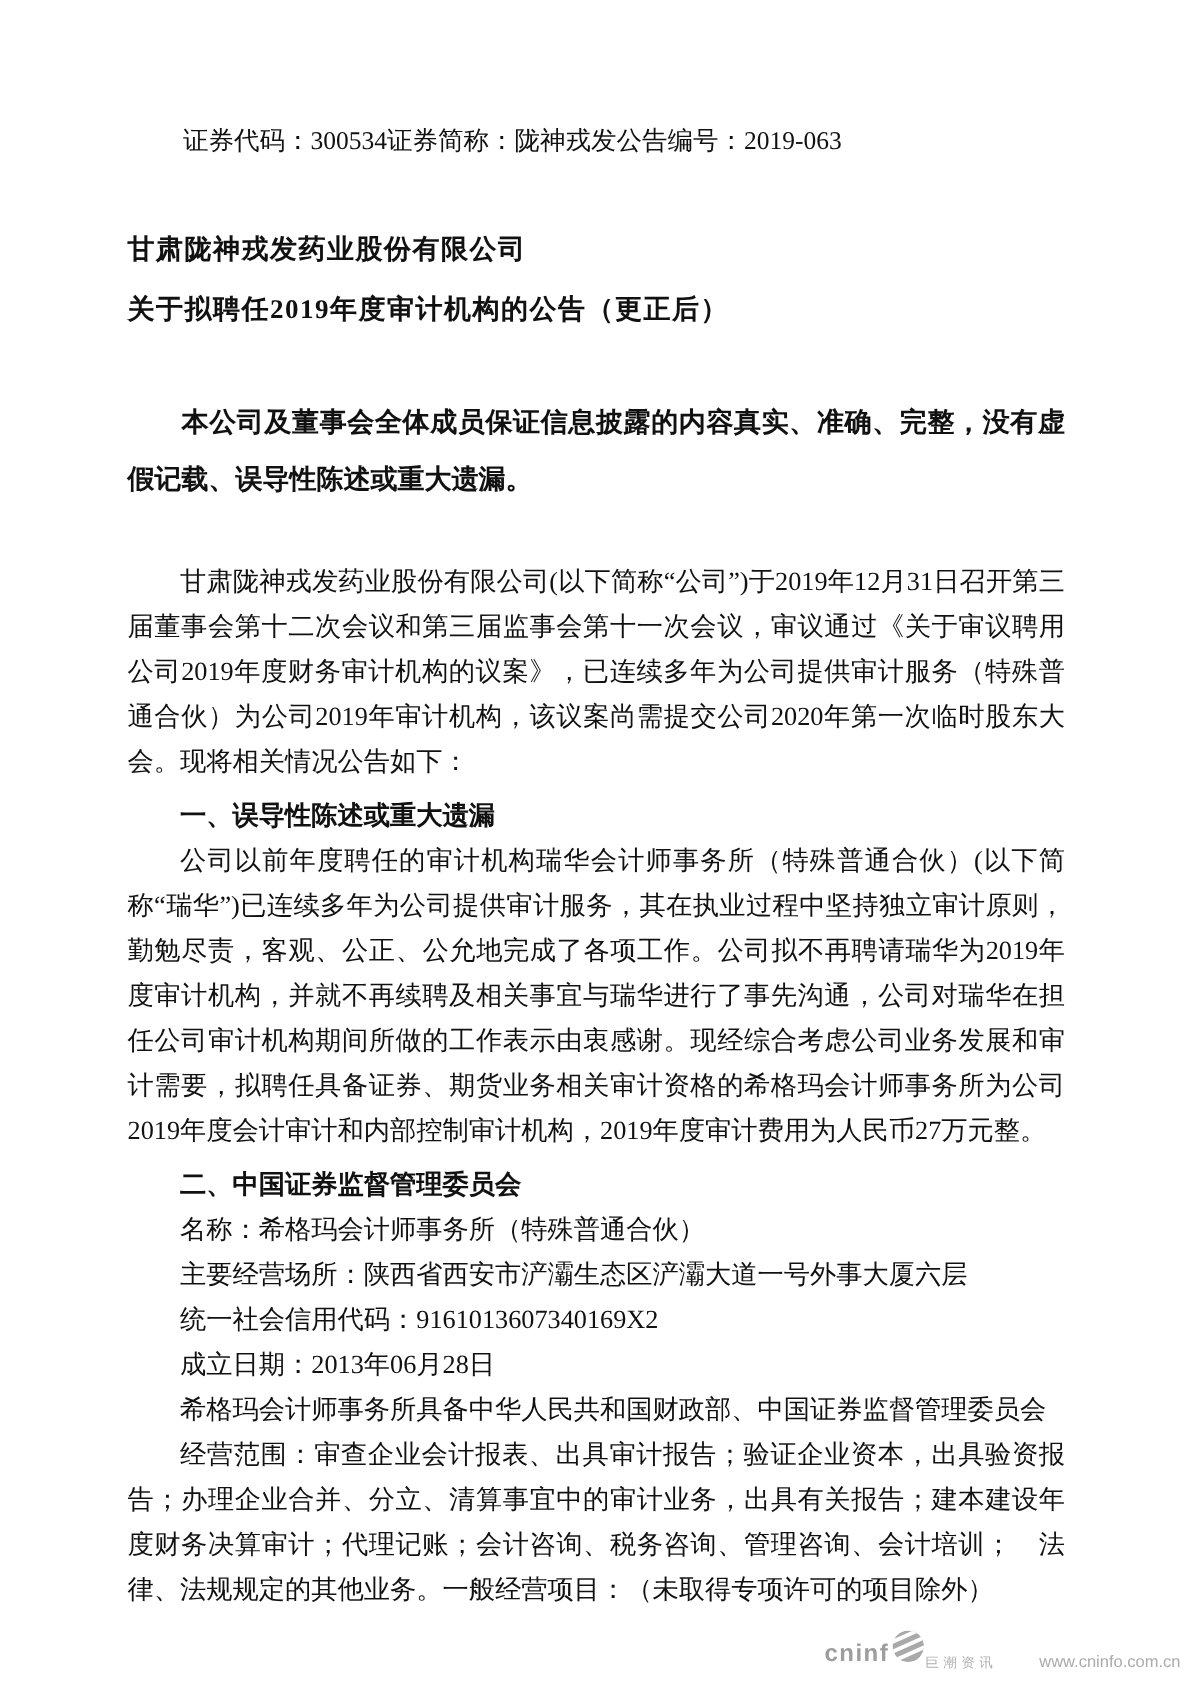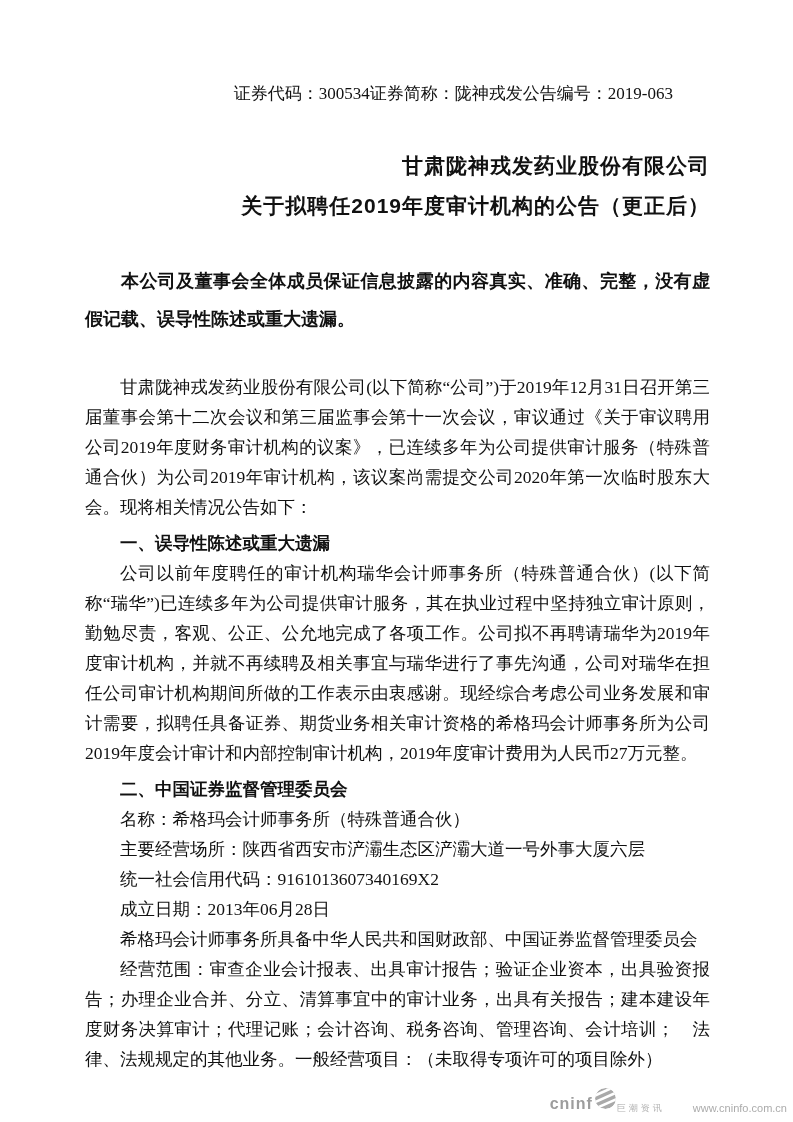--- a/index.html
+++ b/index.html
@@ -18,34 +18,34 @@
     overflow: hidden;
     box-sizing: border-box;
   }
   .content {
     box-sizing: border-box;
     padding: 84px 83px 0 85px;
   }
   
   .doc-header {
     display: flex;
-    justify-content: flex-end;
+    justify-content: flex-start;
     align-items: baseline;
     padding: 0 37px;
     font-size: 17px;
     line-height: 20px;
     white-space: nowrap;
   }
   
   .title {
-    font-family: Liberation Sans, sans-serif;
+    font-family: Liberation Serif, serif;
     font-weight: bold;
-    font-size: 21px;
+    font-size: 18px;
     line-height: 40px;
-    text-align: right;
+    text-align: left;
     letter-spacing: 1px;
   }
   .title.first { margin-top: 42px; }
   
   .disclaimer {
     font-family: "Liberation Sans", "DejaVu Sans", sans-serif;
     font-weight: bold;
     font-size: 18px;
     line-height: 38px;
     text-align: justify;

